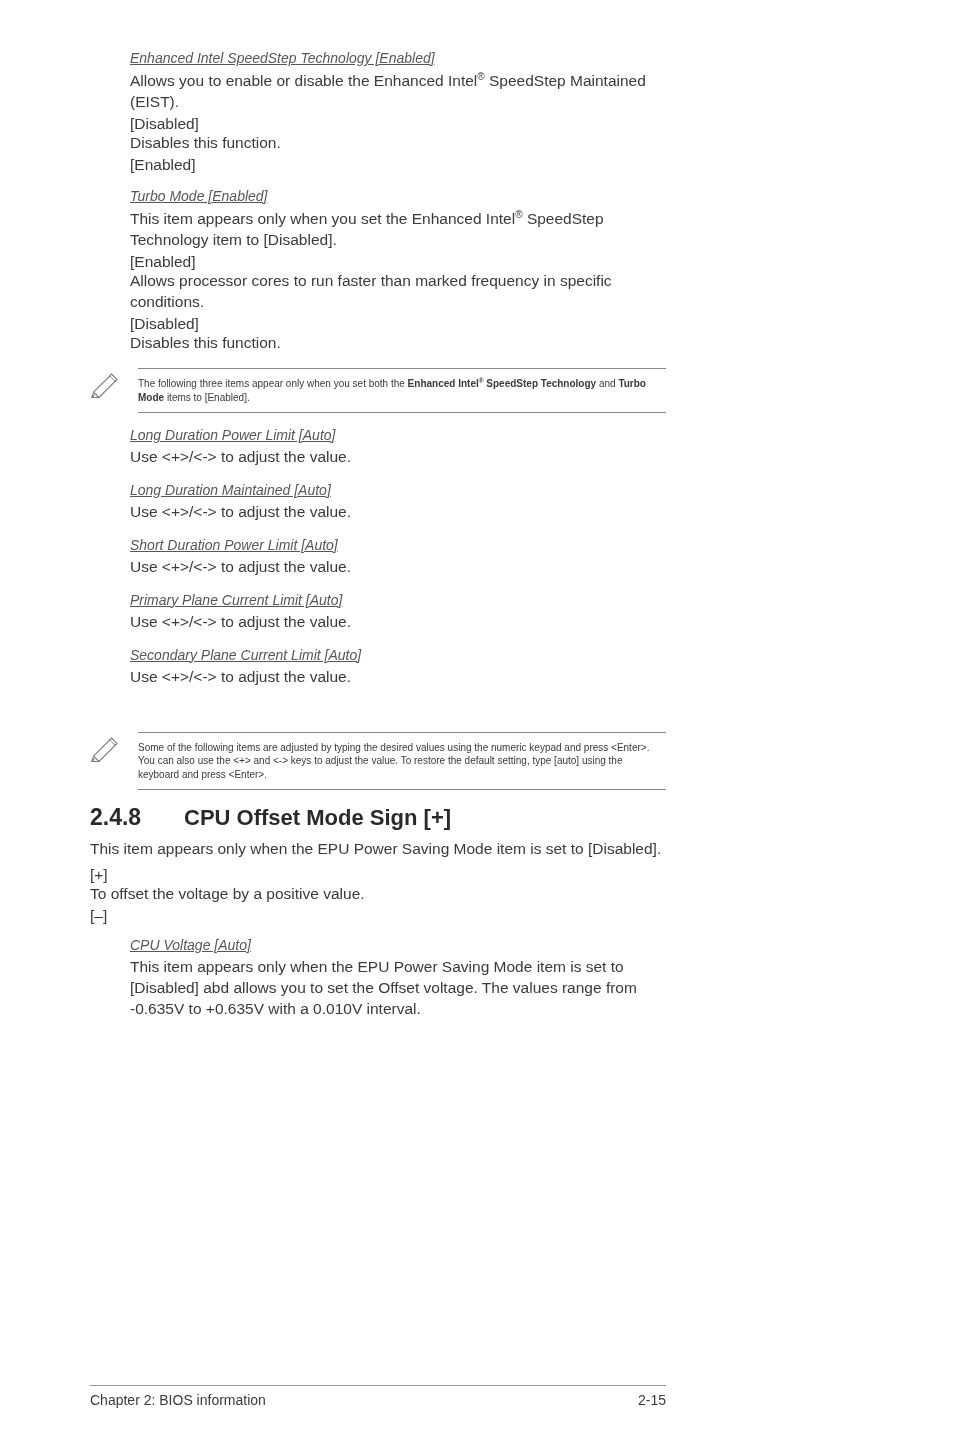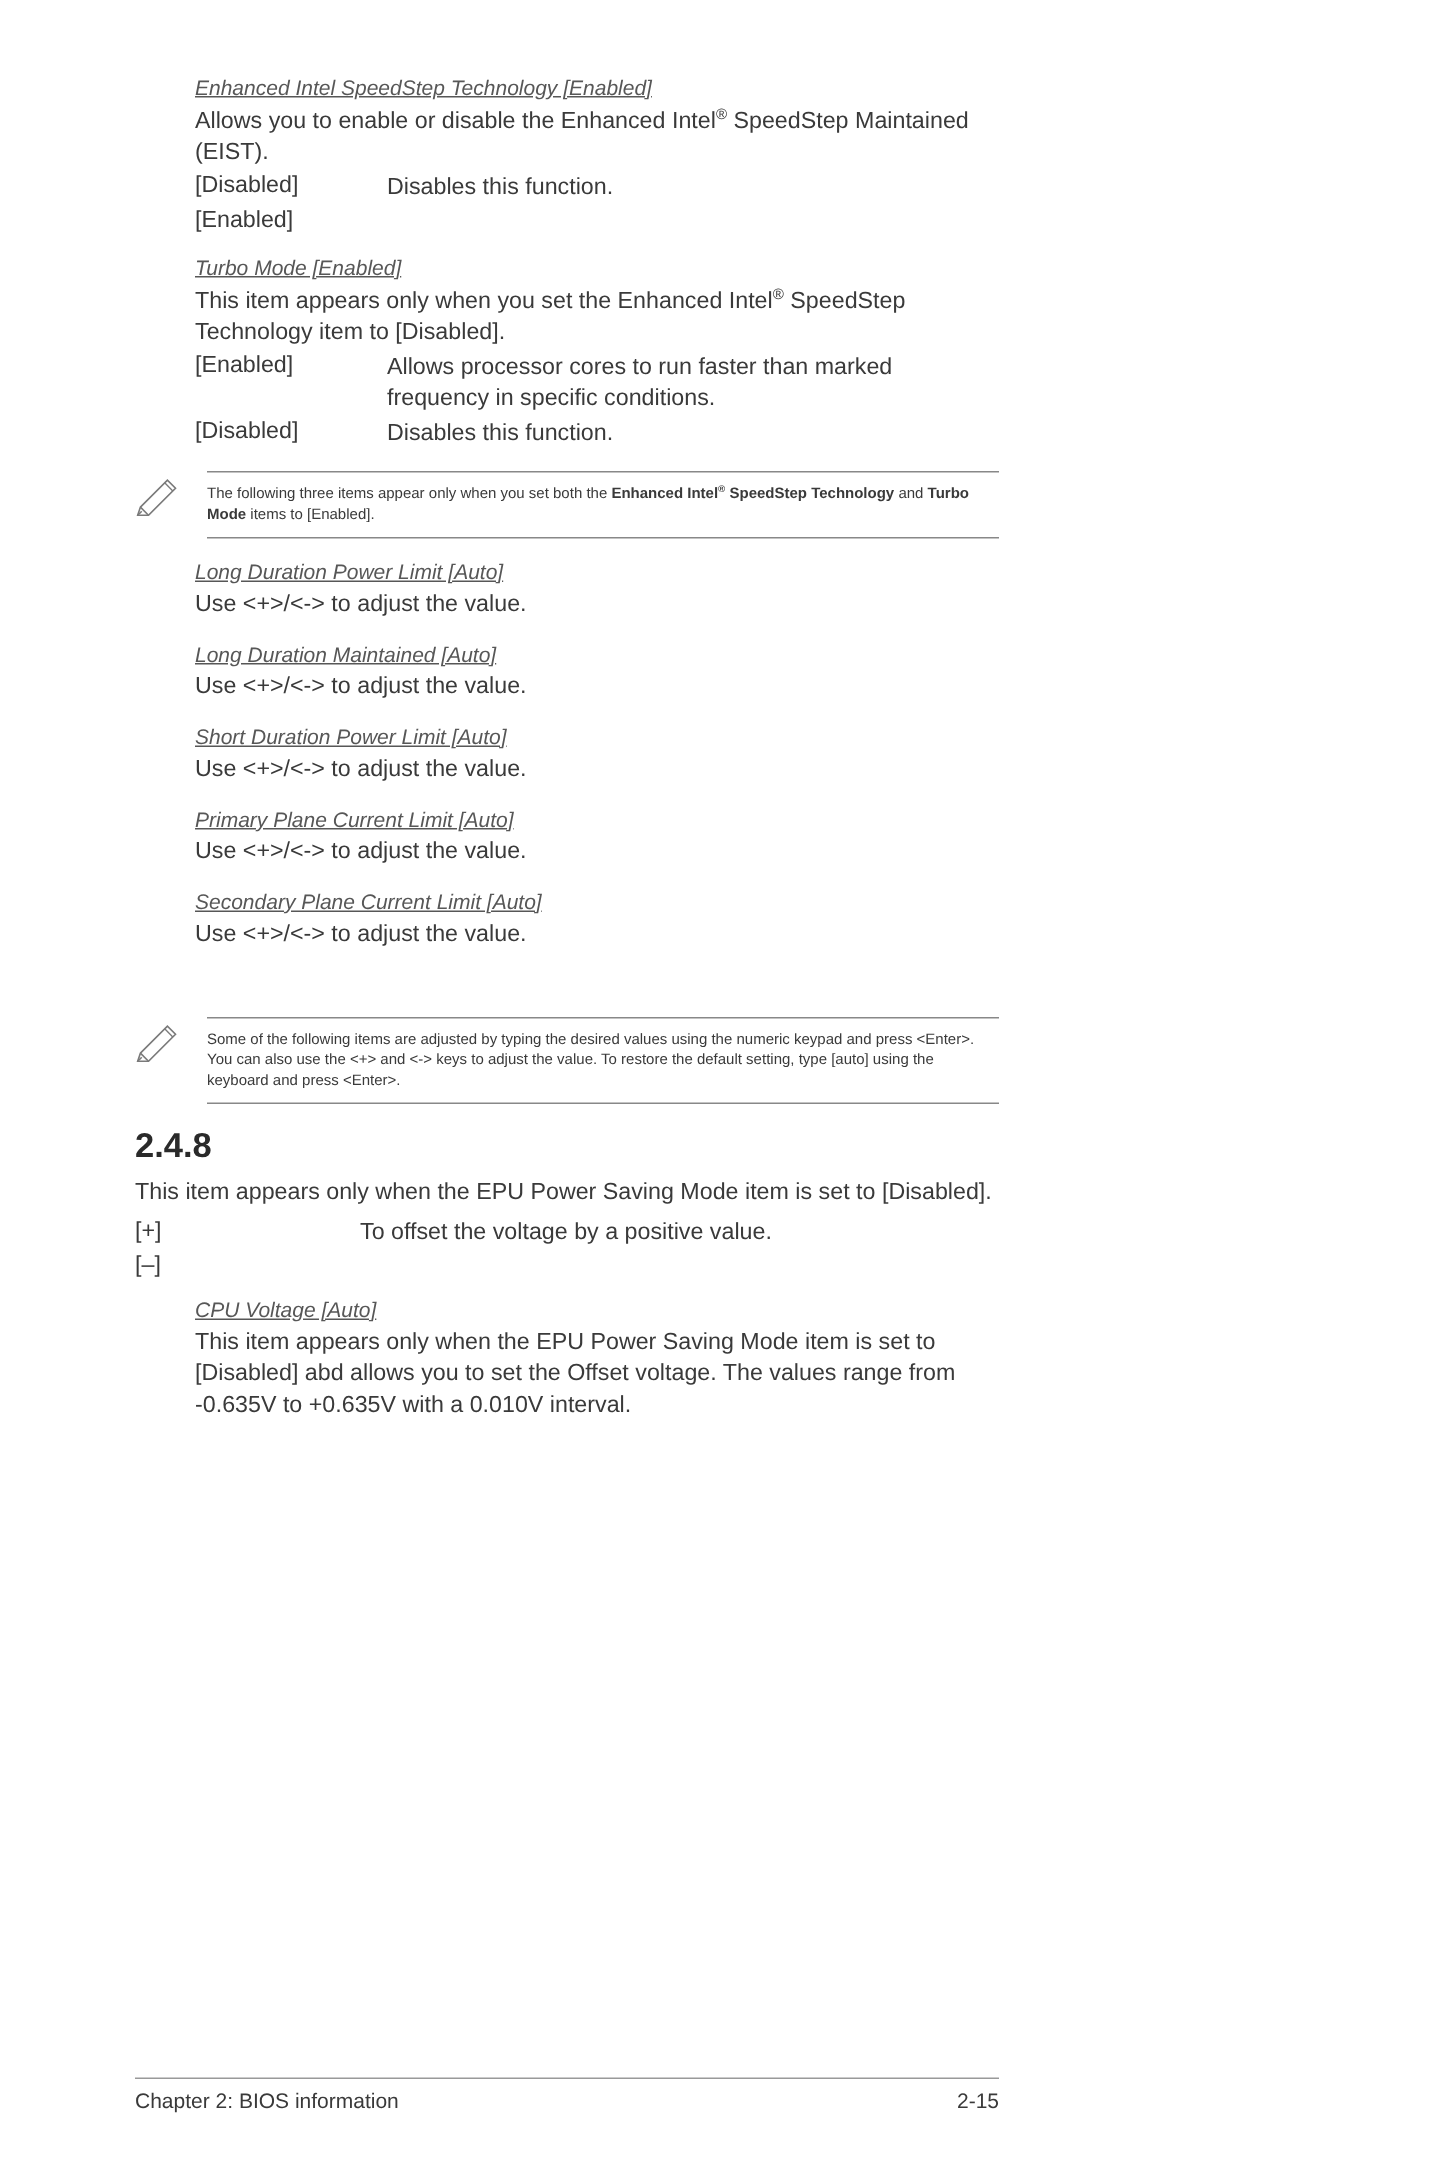--- a/index.html
+++ b/index.html
@@ -29,20 +29,21 @@
     }
     .block {
       margin-bottom: 14px;
     }
     .indent {
       margin-left: 40px;
     }
     .opt-row {
       display: flex;
       margin-top: 2px;
+      flex-direction: column;
     }
     .opt-label {
       width: 128px;
       flex-shrink: 0;
       font-size: 15.5px;
     }
     .opt-desc {
       flex: 1;
       font-size: 15.5px;
       line-height: 1.35;
@@ -186,20 +187,21 @@
         <path d="M4 24 L10 30" stroke="#7a7a7a" stroke-width="1.2"></path>
         <path d="M22 6 L28 12" stroke="#7a7a7a" stroke-width="1"></path>
         <path d="M2 30 L5 27" stroke="#7a7a7a" stroke-width="1.2"></path>
       </svg>
     </div>
     <div class="note-content note-content-single-line-top">Some of the following items are adjusted by typing the desired values using the numeric keypad and press &lt;Enter&gt;. You can also use the &lt;+&gt; and &lt;-&gt; keys to adjust the value. To restore the default setting, type [auto] using the keyboard and press &lt;Enter&gt;.</div>
   </div>
 
   <div class="section-head">
     <div class="section-num">2.4.8</div>
+    <div class="section-title">CPU Offset Mode Sign [+]</div>
   </div>
 
   <div class="body-text" style="margin-bottom:6px">This item appears only when the EPU Power Saving Mode item is set to [Disabled].</div>
 
   <div class="opt-row">
     <div class="opt-label" style="width:150px">[+]</div>
     <div class="opt-desc">To offset the voltage by a positive value.</div>
   </div>
   <div class="opt-row" style="margin-bottom:12px">
     <div class="opt-label" style="width:150px">[–]</div>

